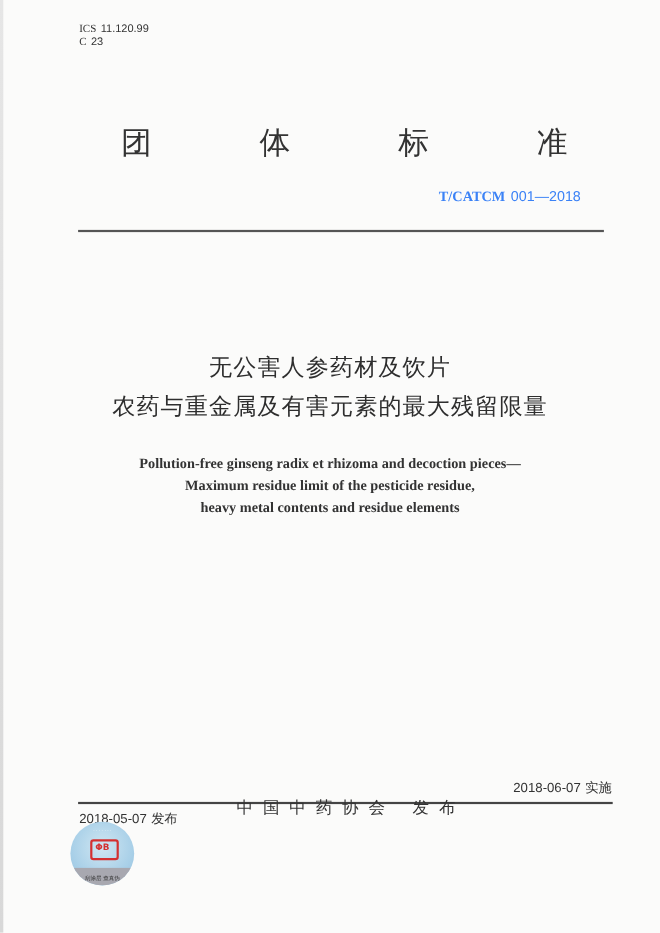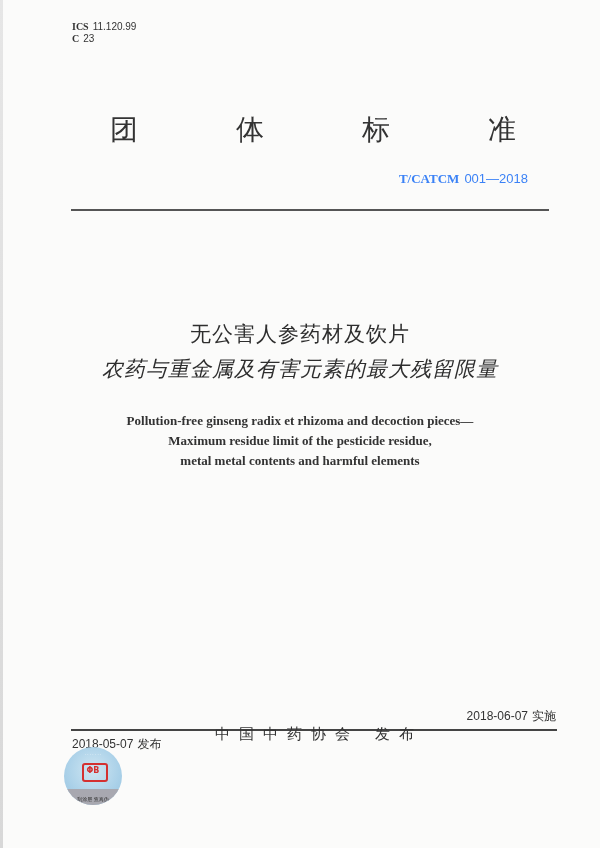--- a/index.html
+++ b/index.html
@@ -4,31 +4,31 @@
   <style>
     html, body { margin:0; padding:0; }
     body {
       width:600px; height:848px; position:relative; overflow:hidden;
       background:#fbfbfa;
       font-family:"DejaVu Sans", sans-serif;
       color:#2b2b2b;
     }
     .edge-left { position:absolute; left:0; top:0; width:3px; height:848px; background:linear-gradient(#e6e6e6,#d8d8d8); }
     .meta { position:absolute; left:72px; top:21px; font-size:10px; line-height:12px; color:#333; }
-    .meta .lbl { font-family:"Liberation Serif", serif; font-weight:bold;margin-top:46px; }
+    .meta .lbl { font-family:"Liberation Serif", serif; font-weight:normal;margin-top:46px; }
     .meta .val { font-family:"Liberation Sans", sans-serif; margin-left:4px; }
     .std-type { position:absolute; top:110px; left:0; width:600px; height:40px; }
     .std-type span { position:absolute; top:0; font-size:28px; line-height:40px; color:#333; font-family:"DejaVu Sans", sans-serif; }
     .std-number { position:absolute; right:72px; top:171px; font-size:13px; color:#3b82f6; }
     .std-number .pre { font-family:"Liberation Serif", serif; font-weight:bold; }
     .std-number .num { font-family:"Liberation Sans", sans-serif; margin-left:5px; }
     .rule-top { position:absolute; left:71px; top:209px; width:478px; height:2px; background:#555; }
     .cn-title { position:absolute; left:0; width:600px; text-align:center; font-size:21px; line-height:30px; color:#2e2e2e; letter-spacing:1px; }
     .cn-title.l1 { top:319px; }
-    .cn-title.l2 { top:354px;font-style:italic; }
+    .cn-title.l2 { top:354px; }
     .en-title { position:absolute; left:0; width:600px; text-align:center; font-family:"Liberation Serif", serif; font-weight:bold; font-size:13px; line-height:20px; color:#333; }
     .en-title.l1 { top:411px; }
     .en-title.l2 { top:431px;text-align:center; }
     .en-title.l3 { top:451px; }
     .date { position:absolute; top:708px; font-size:12px; color:#333; }
     .date .d { font-family:"Liberation Sans", sans-serif; }
     .date .t { margin-left:4px; }
     .date.left { left:72px;margin-top:28px; }
     .date.right { right:44px; }
     .rule-bottom { position:absolute; left:71px; top:729px; width:486px; height:2px; background:#444; }
@@ -67,21 +67,21 @@
   <span class="pre">T/CATCM</span><span class="num">001—2018</span>
 </div>
 
 <div class="rule-top"></div>
 
 <div class="cn-title l1">无公害人参药材及饮片</div>
 <div class="cn-title l2">农药与重金属及有害元素的最大残留限量</div>
 
 <div class="en-title l1">Pollution-free ginseng radix et rhizoma and decoction pieces—</div>
 <div class="en-title l2">Maximum residue limit of the pesticide residue,</div>
-<div class="en-title l3">metal metal contents and harmful elements</div>
+<div class="en-title l3">heavy metal contents and residue elements</div>
 
 <div class="date left">
   <span class="d">2018-05-07</span><span class="t">发布</span>
 </div>
 <div class="date right">
   <span class="d">2018-06-07</span><span class="t">实施</span>
 </div>
 
 <div class="rule-bottom"></div>
 

